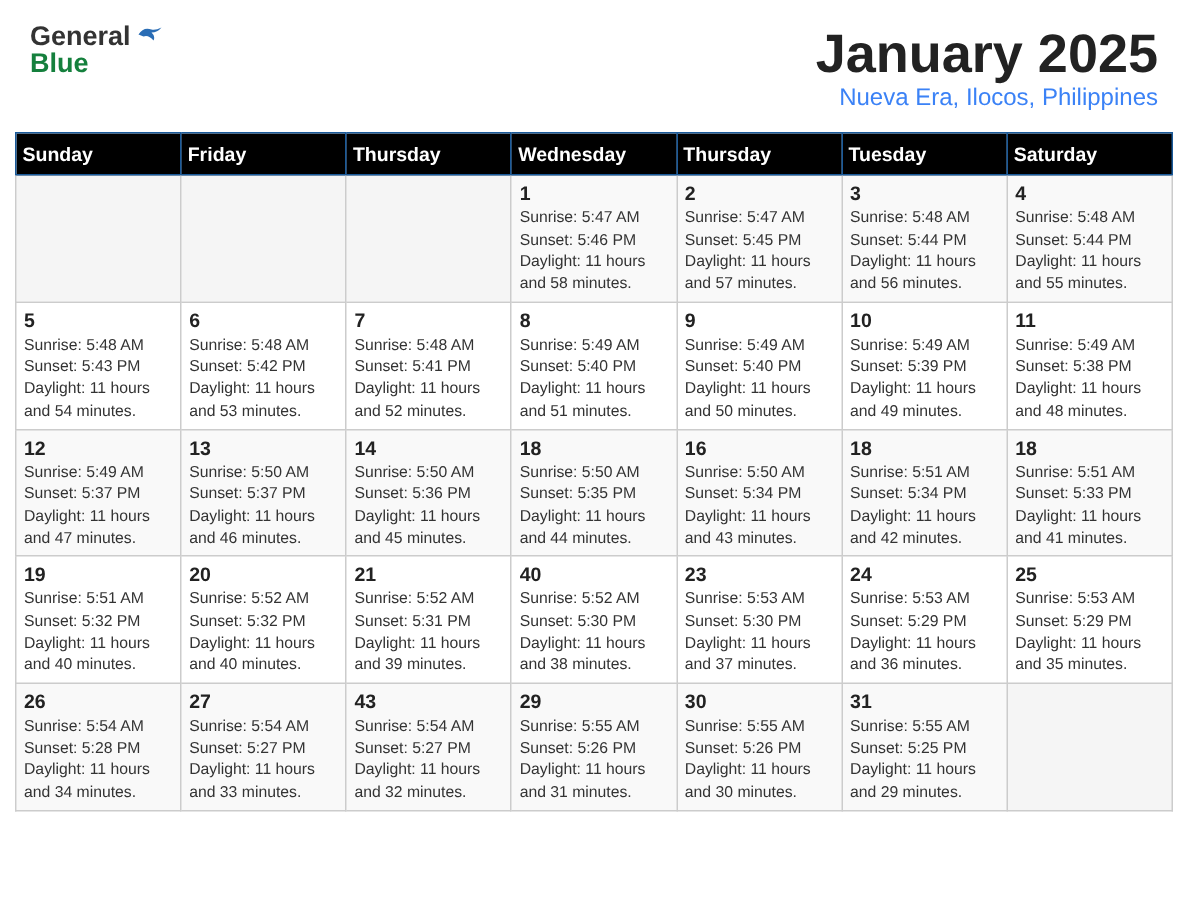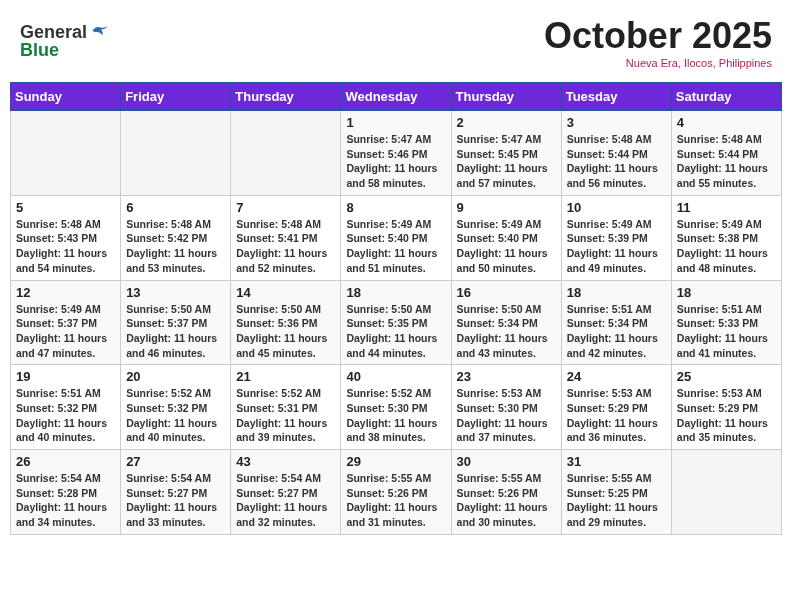--- a/index.html
+++ b/index.html
@@ -6,21 +6,21 @@
     body {
       font-family: Arial, sans-serif;
       background: #fff;
       width: 792px;
       min-height: 612px;
       padding: 10px;
     }
     .header {
       display: flex;
       justify-content: space-between;
-      align-items: center;
+      align-items: flex-start;
       margin-bottom: 8px;
       padding: 5px 10px;
       gap: 45px;
     }
     .logo {
       display: flex;
       align-items: center;
       gap: 2px;
     }
     .logo-text-general {
@@ -40,30 +40,30 @@
     }
     .title-block {
       text-align: right;
     }
     .month-title {
       font-size: 36px;
       font-weight: bold;
       color: #222;
     }
     .location-title {
-      font-size: 11px;
-      color: #be185d;
+      font-size: 16px;
+      color: #3b82f6;
     }
     .calendar {
       width: 100%;
       border-collapse: collapse;
       border: 1px solid #ccc;
     }
     .calendar th {
-      background-color: #6d28d9;
+      background-color: #000000;
       color: #fff;
       font-size: 13px;
       font-weight: bold;
       padding: 6px 4px;
       text-align: left;
       border: 1px solid #1a5a9a;
     }
     .calendar td {
       vertical-align: top;
       border: 1px solid #ccc;
@@ -82,21 +82,20 @@
       font-size: 13px;
       font-weight: bold;
       color: #222;
       display: block;
       margin-bottom: 2px;
     }
     .day-info {
       font-size: 10.5px;
       color: #333;
       line-height: 1.4;
-      font-weight: bold;
     }
     .empty-cell {
       background: #f5f5f5 !important;
     }
   </style>
 </head>
 <body>
 
 <div class="header">
   <div class="logo">
@@ -104,21 +103,21 @@
       <div style="display:flex;align-items:center;">
         <span class="logo-text-general">General</span>
         <svg class="logo-icon" viewBox="0 0 30 20" style="margin-left:2px;margin-top:-4px;">
           <path d="M5 10 Q10 2 18 5 Q22 6 28 3 Q24 8 18 8 Q22 12 20 16 Q15 10 10 12 Z" fill="#2a6db5"></path>
         </svg>
       </div>
       <span class="logo-text-blue" style="margin-top:-2px;">Blue</span>
     </div>
   </div>
   <div class="title-block">
-    <div class="month-title">October 2025</div>
+    <div class="month-title">January 2025</div>
     <div class="location-title">Nueva Era, Ilocos, Philippines</div>
   </div>
 </div>
 
 <table class="calendar">
   <thead>
     <tr>
     <th>Sunday</th>
         <th>Friday</th>
         <th>Thursday</th>

